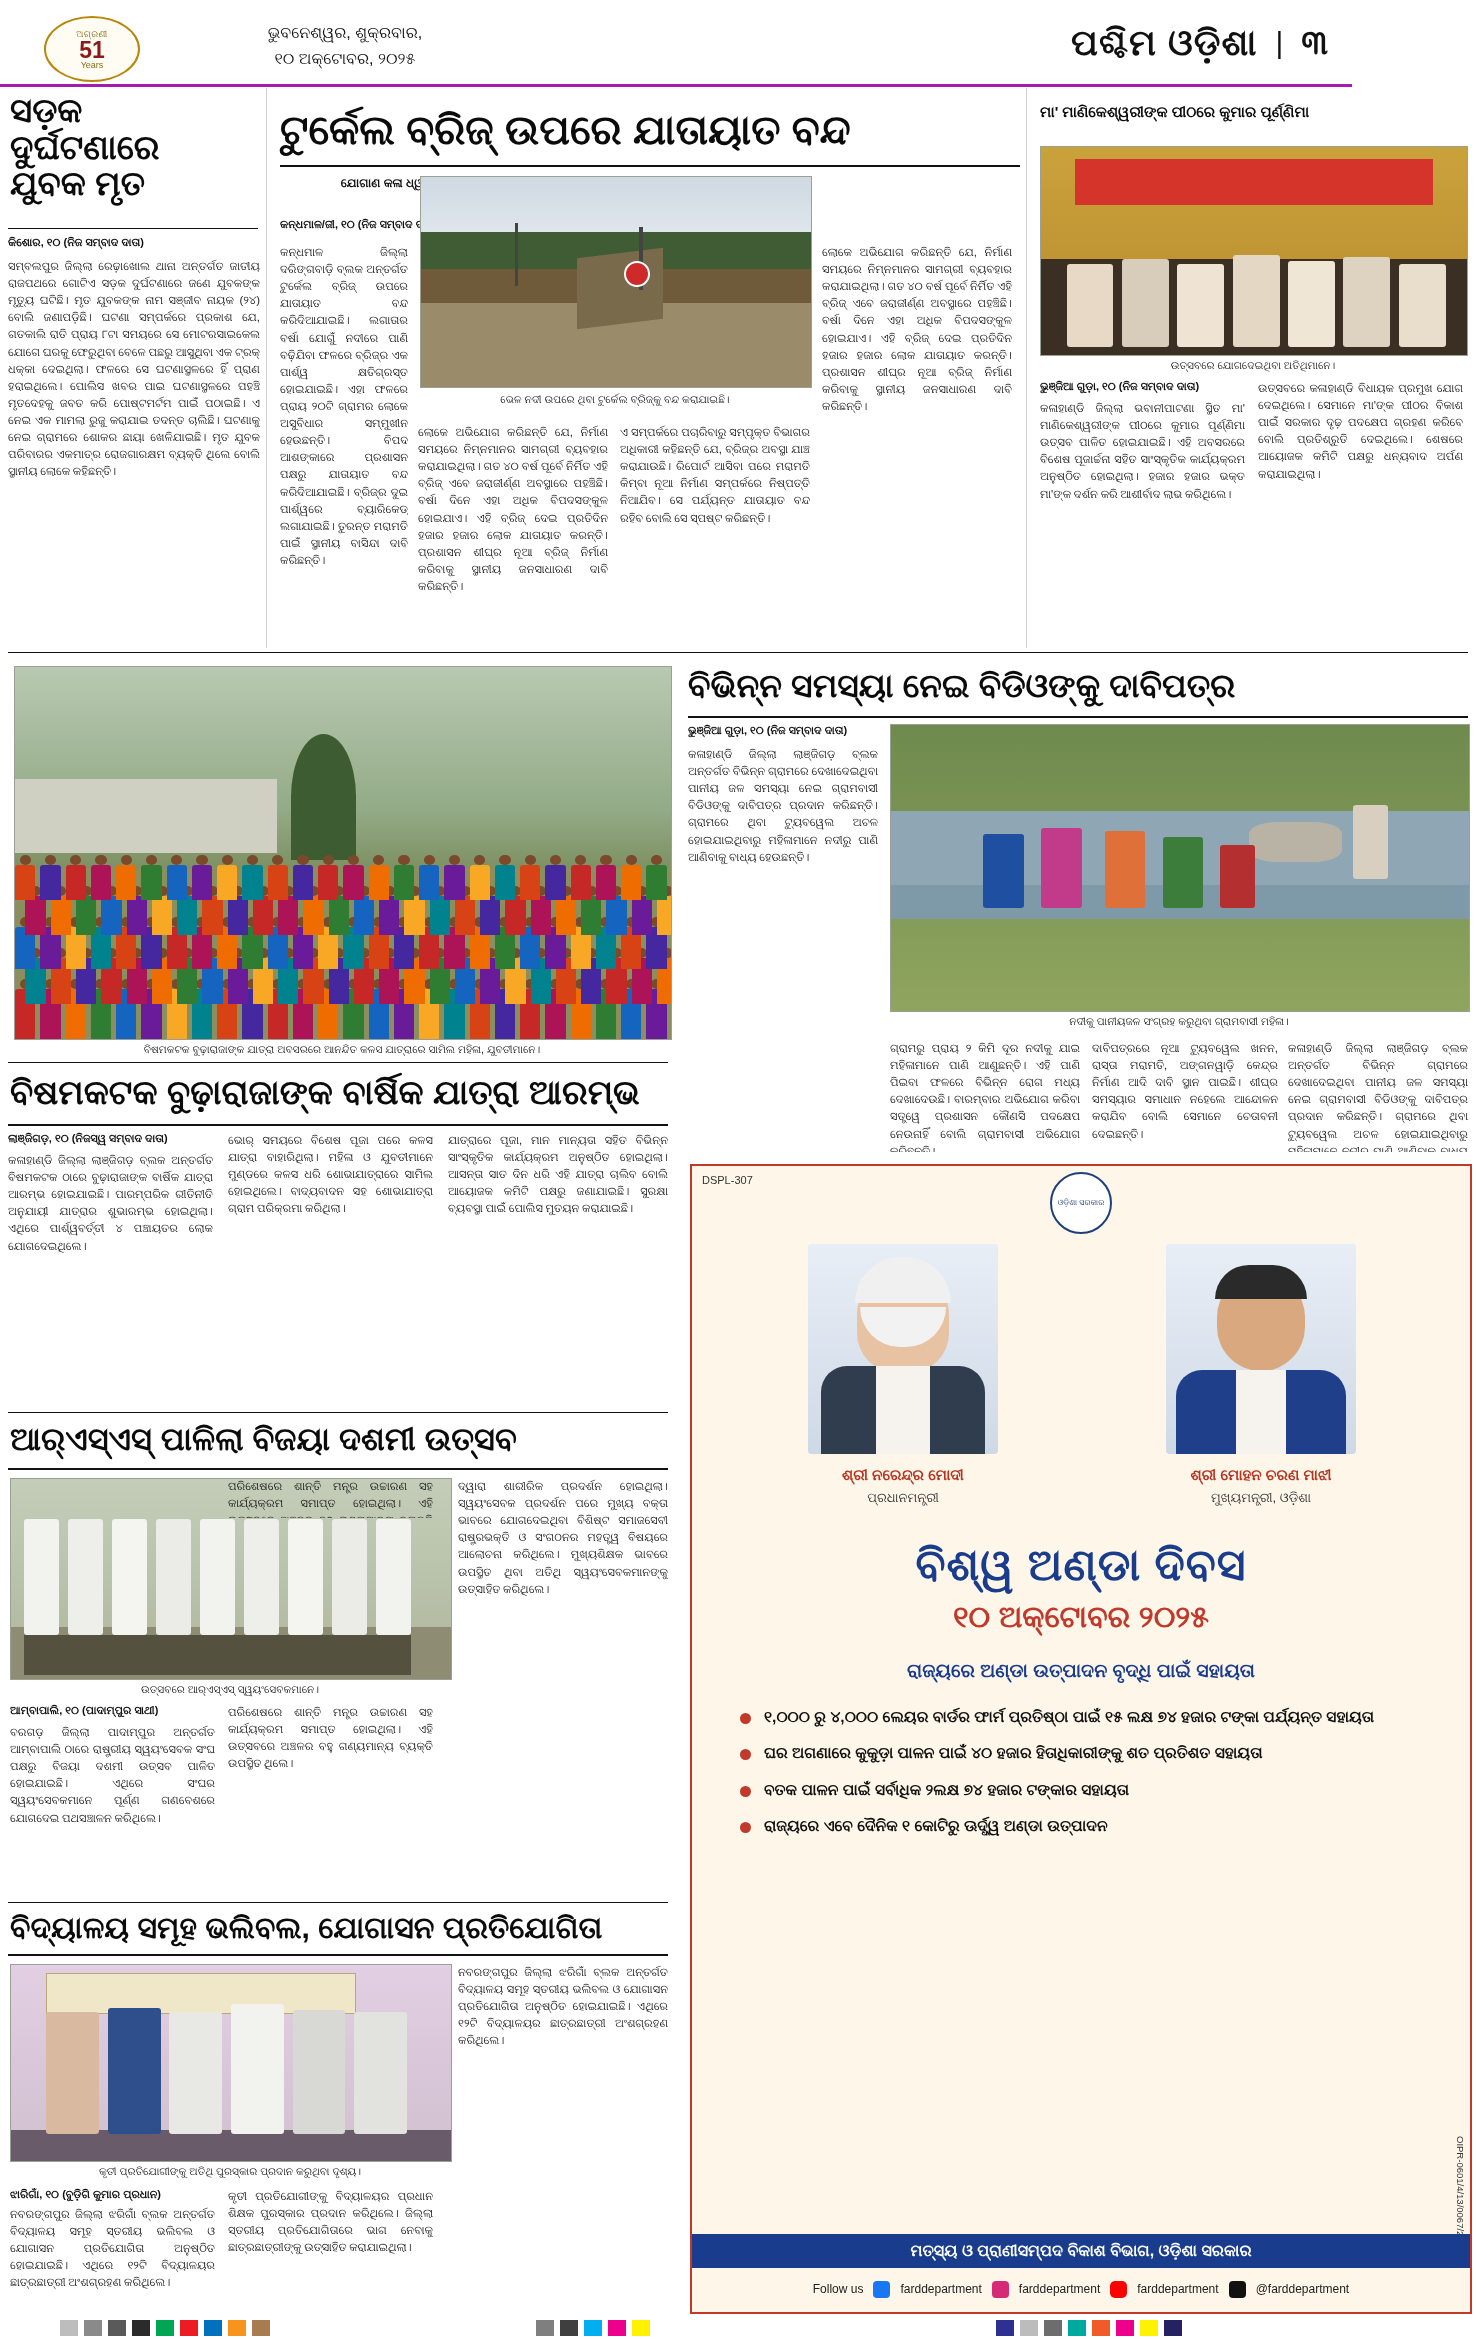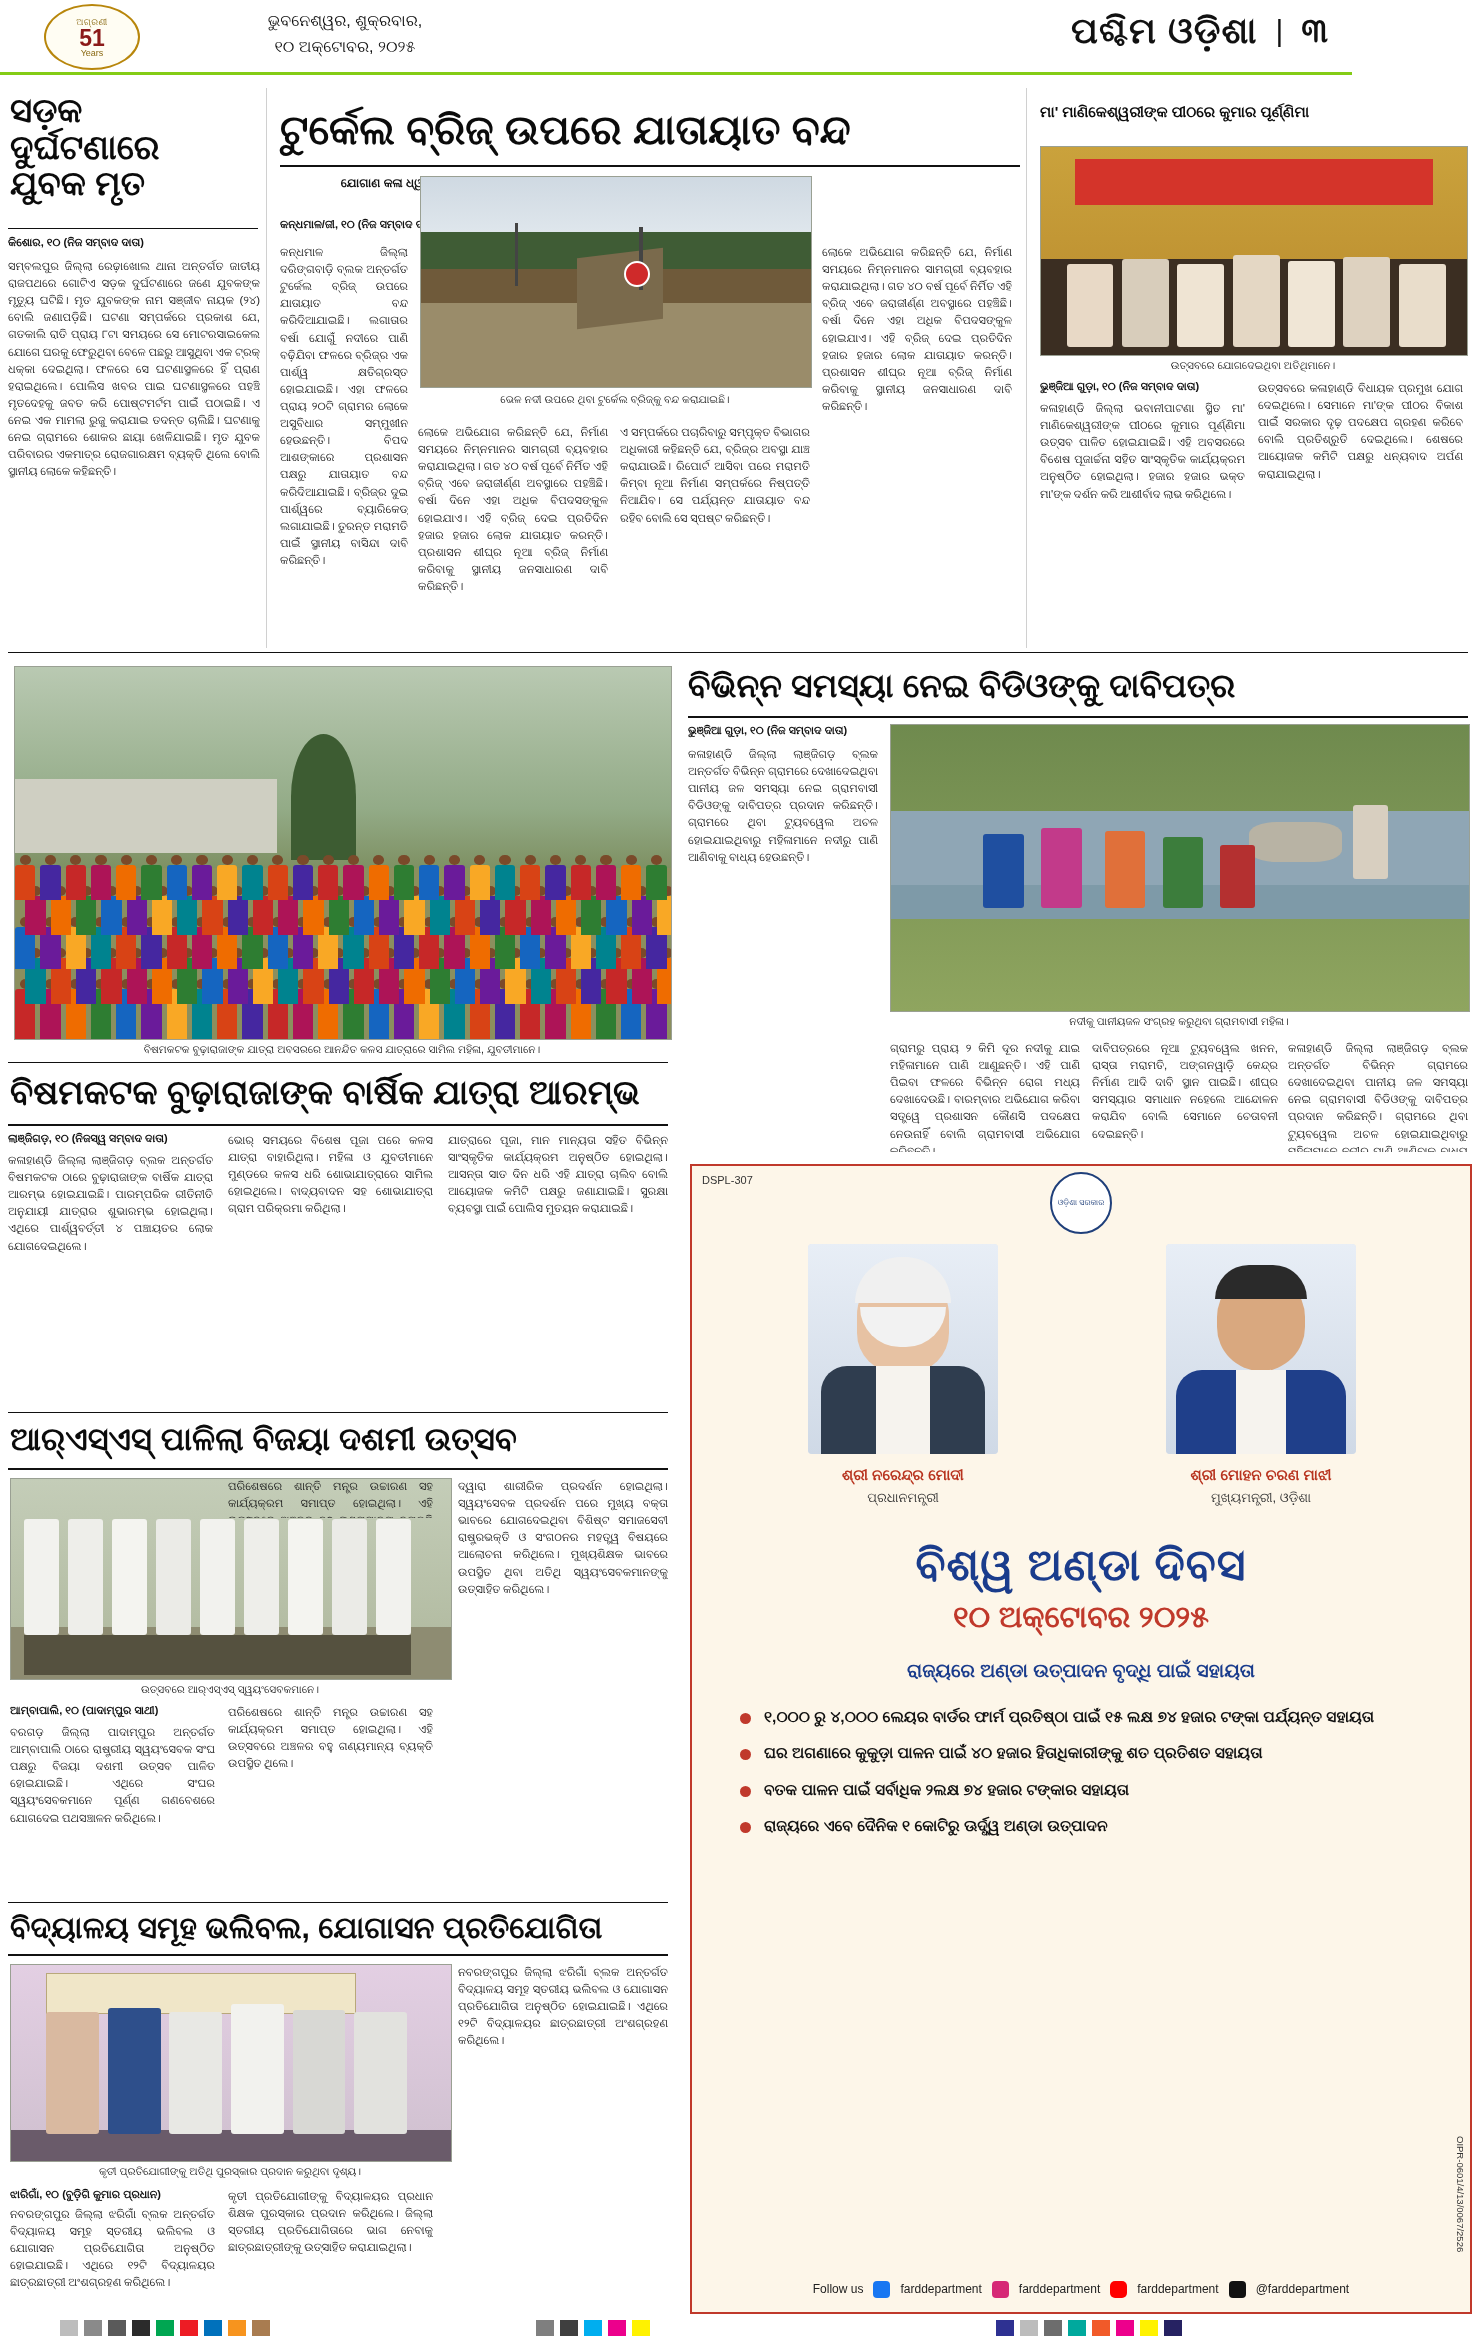--- a/index.html
+++ b/index.html
@@ -1,20 +1,20 @@
 <!DOCTYPE html>
 <html><head>
 <meta charset="utf-8">
 <style>
   html,body{margin:0;padding:0;background:#ffffff;}
   body{width:1476px;height:2339px;font-family:"Liberation Sans",sans-serif;color:#111;}
   .page{position:relative;width:1476px;height:2339px;overflow:hidden;background:#fff;}
 
   
-  .masthead{position:absolute;left:0;top:0;width:1352px;height:72px;border-bottom:3px solid #84cc16;}
+  .masthead{position:absolute;left:0;top:12px;width:1352px;height:72px;border-bottom:3px solid #a21caf;}
   .logo-badge{position:absolute;left:44px;top:4px;width:92px;height:62px;border:2px solid #b8860b;border-radius:50%;
     display:flex;flex-direction:column;align-items:center;justify-content:center;background:#fffdf3;}
   .logo-top{font-size:9px;color:#8b6b14;letter-spacing:.5px;}
   .logo-num{font-size:23px;font-weight:bold;color:#8b1a1a;line-height:20px;}
   .logo-bot{font-size:9px;color:#8b6b14;}
   .mast-place{position:absolute;left:180px;top:8px;width:330px;text-align:center;font-size:16px;line-height:26px;color:#111;}
   .mast-right{position:absolute;right:24px;top:10px;display:flex;align-items:center;gap:18px;}
   .mast-title{font-size:36px;font-weight:bold;letter-spacing:1px;}
   .mast-sep{font-size:30px;color:#111;}
   .mast-page{font-size:34px;font-weight:bold;}
@@ -520,20 +520,21 @@
 
     <div class="ad-list" style="top:540px;">
       <div class="ad-li">୧,୦୦୦ ରୁ ୪,୦୦୦ ଲେୟର ବାର୍ଡର ଫାର୍ମ ପ୍ରତିଷ୍ଠା ପାଇଁ ୧୫ ଲକ୍ଷ ୭୪ ହଜାର ଟଙ୍କା ପର୍ଯ୍ୟନ୍ତ ସହାୟତା</div>
       <div class="ad-li">ଘର ଅଗଣାରେ କୁକୁଡ଼ା ପାଳନ ପାଇଁ ୪୦ ହଜାର ହିତାଧିକାରୀଙ୍କୁ ଶତ ପ୍ରତିଶତ ସହାୟତା</div>
       <div class="ad-li">ବତକ ପାଳନ ପାଇଁ ସର୍ବାଧିକ ୨ଲକ୍ଷ ୭୪ ହଜାର ଟଙ୍କାର ସହାୟତା</div>
       <div class="ad-li">ରାଜ୍ୟରେ ଏବେ ଦୈନିକ ୧ କୋଟିରୁ ଊର୍ଦ୍ଧ୍ୱ ଅଣ୍ଡା ଉତ୍ପାଦନ</div>
     </div>
 
     <div class="oipr">OIPR-0601/4/13/0067/2526</div>
 
+    <div class="ad-footer">ମତ୍ସ୍ୟ ଓ ପ୍ରାଣୀସମ୍ପଦ ବିକାଶ ବିଭାଗ, ଓଡ଼ିଶା ସରକାର</div>
 
     <div class="ad-follow">
       <span>Follow us</span>
       <span class="sicon" style="background:#1877f2;"></span>
       <span>farddepartment</span>
       <span class="sicon" style="background:#d62976;"></span>
       <span>farddepartment</span>
       <span class="sicon" style="background:#ff0000;border-radius:5px;"></span>
       <span>farddepartment</span>
       <span class="sicon" style="background:#111;"></span>

